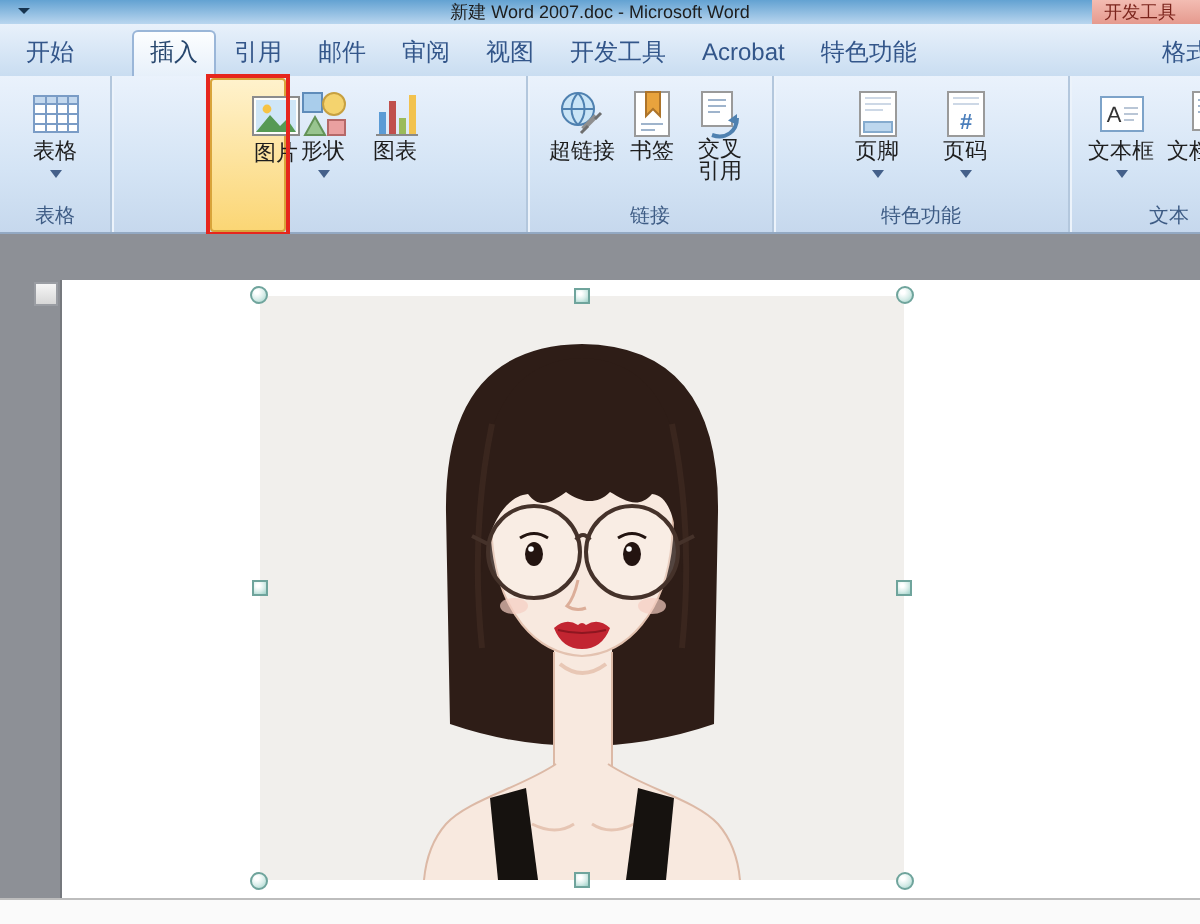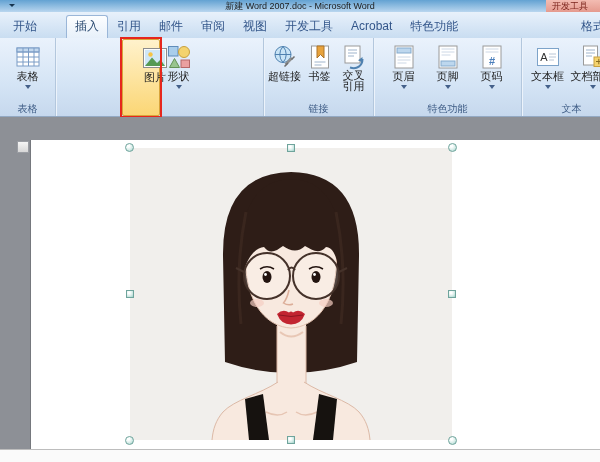--- a/index.html
+++ b/index.html
@@ -128,24 +128,36 @@
             <svg width="26" height="26" viewBox="0 0 26 26">
                 <rect x="2.5" y="2.5" width="9.5" height="9.5" fill="#a9cdeb" stroke="#5f8cba"></rect>
                 <circle cx="18" cy="8" r="5.5" fill="#f4d36e" stroke="#c7a040"></circle>
                 <path d="M8.5 14.5 L13.5 23.5 H3.5 Z" fill="#98c48f" stroke="#639257"></path>
                 <rect x="15" y="16" width="8.5" height="7.5" fill="#eaa0a0" stroke="#b56868"></rect>
               </svg>
           </span>
           <span class="blabel">形状</span>
           <span class="caret"></span>
         </div>
-      </div>
-    </div>
-
-    <div class="group" style="width:110px">
+        <div class="bigbtn" style="width:34px">
+          <span class="bicon">
+            <svg width="26" height="26" viewBox="0 0 26 26">
+                <path d="M3 23.5h21" stroke="#8a8a8a"></path>
+                <rect x="4.5" y="12" width="3.5" height="11" fill="#5b9bd5"></rect>
+                <rect x="9.5" y="6.5" width="3.5" height="16.5" fill="#c0504d"></rect>
+                <rect x="14.5" y="15" width="3.5" height="8" fill="#9bbb59"></rect>
+                <rect x="19.5" y="3.5" width="3.5" height="19.5" fill="#f2c24e"></rect>
+              </svg>
+          </span>
+          <span class="blabel">图表</span>
+        </div>
+      </div>
+    </div>
+
+    <div class="group" style="width:123px">
       <div class="group-content">
         <div class="bigbtn" style="width:38px">
           <span class="bicon">
             <svg width="26" height="26" viewBox="0 0 26 26">
                 <circle cx="11" cy="10.5" r="8" fill="#c9e4f6" stroke="#4f81b0"></circle>
                 <path d="M3 10.5h16M11 2.5a11.5 11.5 0 0 1 0 16M11 2.5a11.5 11.5 0 0 0 0 16" fill="none" stroke="#4f81b0"></path>
                 <path d="M13.5 20.5 l6.5-6.5" stroke="#8f8f8f" stroke-width="2.5"></path>
                 <path d="M12.5 22.5 l3.5-3.5M19.5 15.5 l3-3" stroke="#6e6e6e" stroke-width="1.5"></path>
               </svg>
           </span>
@@ -172,31 +184,20 @@
           </span>
           <span class="blabel2">交叉</span>
           <span class="blabel2">引用</span>
         </div>
       </div>
       <div class="group-label">链接</div>
     </div>
 
     <div class="group" style="width:148px">
       <div class="group-content">
-        <div class="bigbtn" style="width:44px">
-          <span class="bicon">
-            <svg width="26" height="26" viewBox="0 0 26 26">
-                <rect x="4" y="2" width="18" height="22" fill="#fff" stroke="#9a9a9a"></rect>
-                <rect x="6" y="4" width="14" height="5" fill="#bdd7ee" stroke="#85abce"></rect>
-                <path d="M6.5 13h13M6.5 16h13M6.5 19h9" stroke="#cdd8e6"></path>
-              </svg>
-          </span>
-          <span class="blabel">页眉</span>
-          <span class="caret"></span>
-        </div>
         <div class="bigbtn" style="width:44px">
           <span class="bicon">
             <svg width="26" height="26" viewBox="0 0 26 26">
                 <rect x="4" y="2" width="18" height="22" fill="#fff" stroke="#9a9a9a"></rect>
                 <rect x="6" y="17" width="14" height="5" fill="#bdd7ee" stroke="#85abce"></rect>
                 <path d="M6.5 5h13M6.5 8h13M6.5 11h9" stroke="#cdd8e6"></path>
               </svg>
           </span>
           <span class="blabel">页脚</span>
           <span class="caret"></span>

